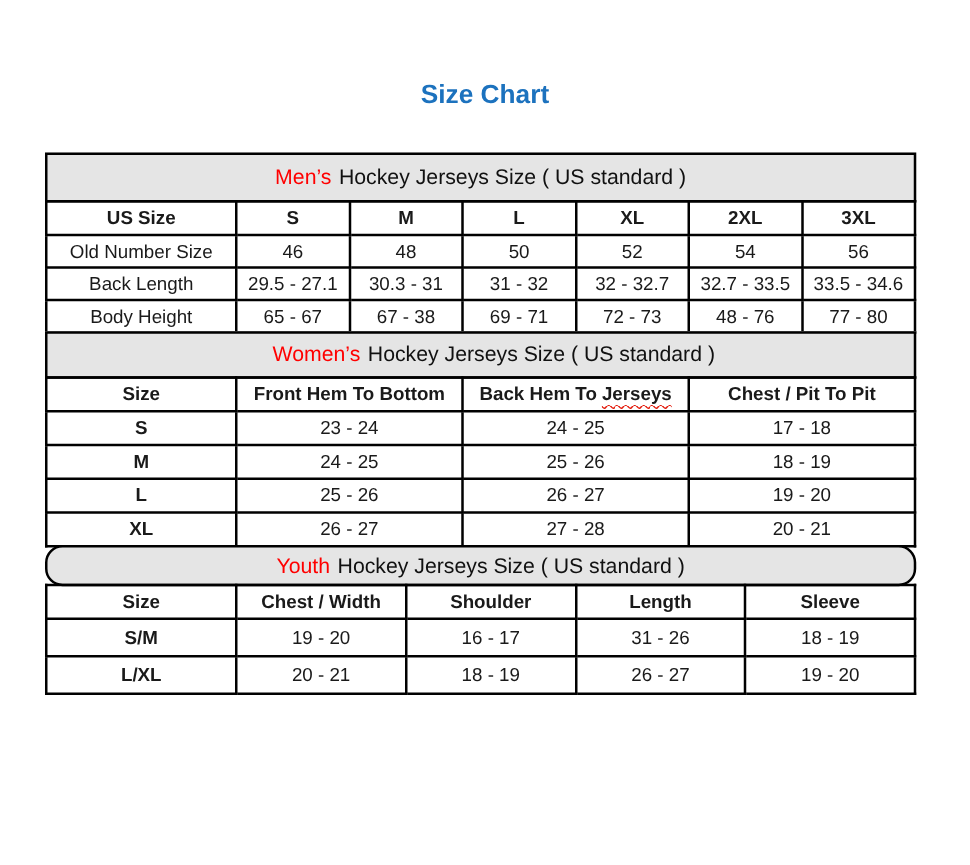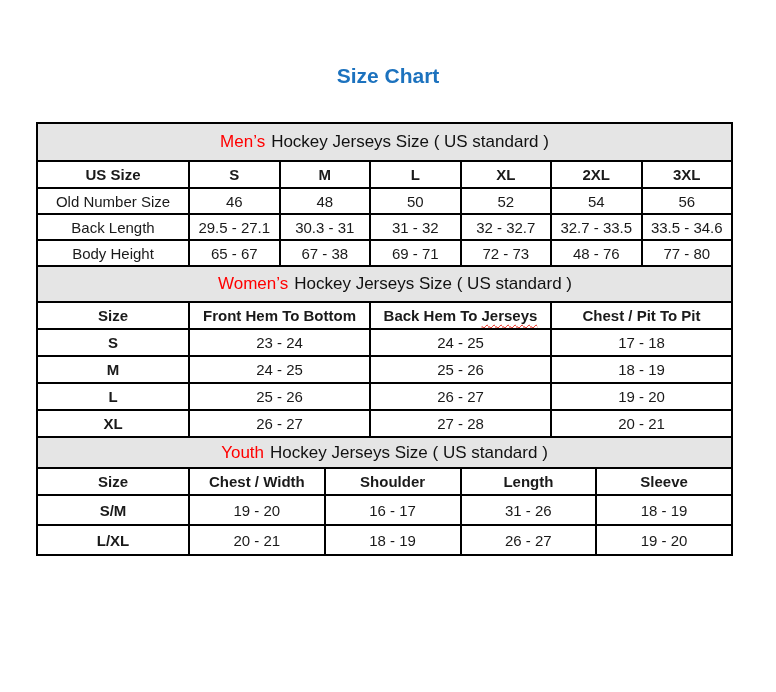--- a/index.html
+++ b/index.html
@@ -16,21 +16,21 @@
   .chart-wrap{
     width:697px;margin:14px 0 0 36px;
   }
   .banner{
     background:#e5e5e5;border:2px solid #000;
     display:flex;align-items:center;justify-content:center;
     font-weight:normal;font-size:17px;color:#111;
     height:36px;
   }
   .banner.women{height:34px;margin-top:-2px;padding-left:21px;}
-  .banner.youth{height:29px;margin-top:-2px;}
+  .banner.youth{height:29px;margin-top:-2px;border-radius:14px;}
   .banner .hl{color:#ff0000;margin-right:6px;}
   table{
     border-collapse:collapse;table-layout:fixed;width:100%;
     margin-top:-2px;
     border-radius:20px;
   }
   th,td{
     border:2px solid #000;text-align:center;vertical-align:middle;
     font-size:15px;padding:0 2px;overflow:hidden;white-space:nowrap;
   }

